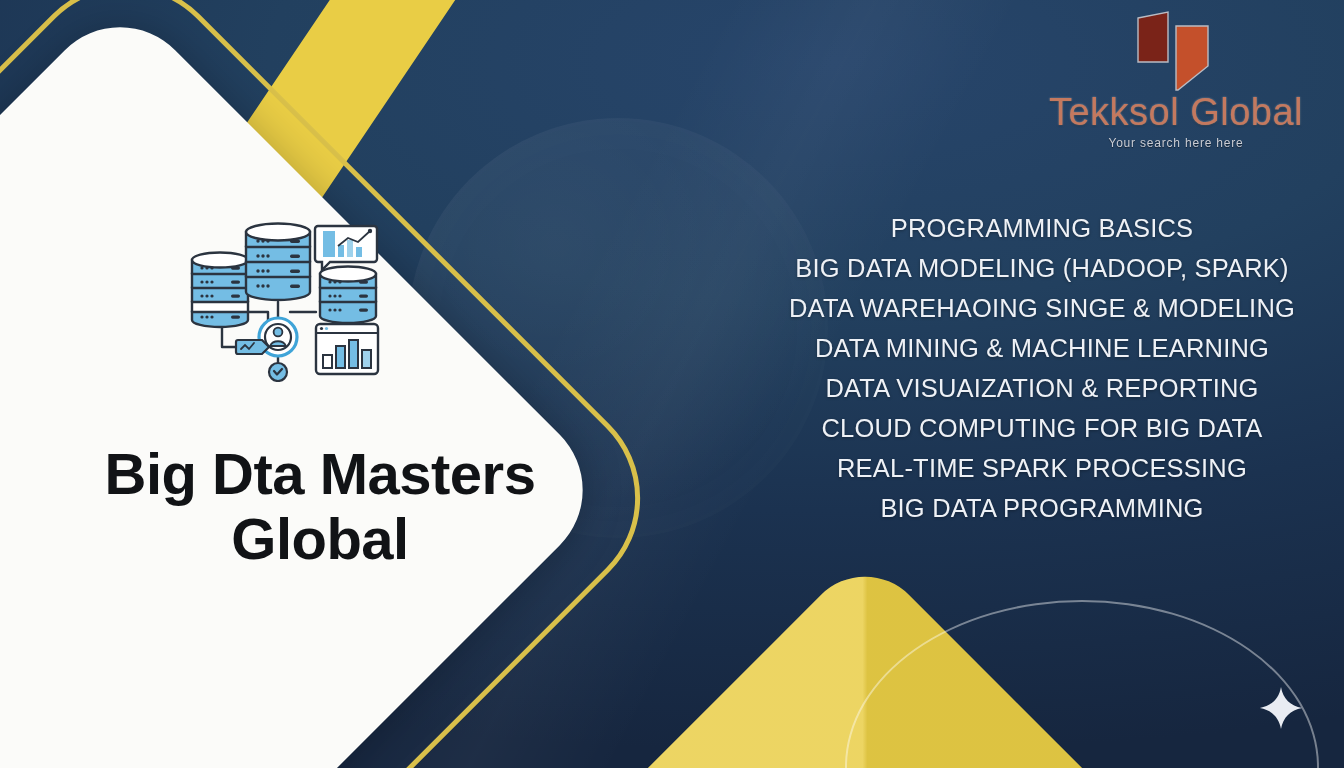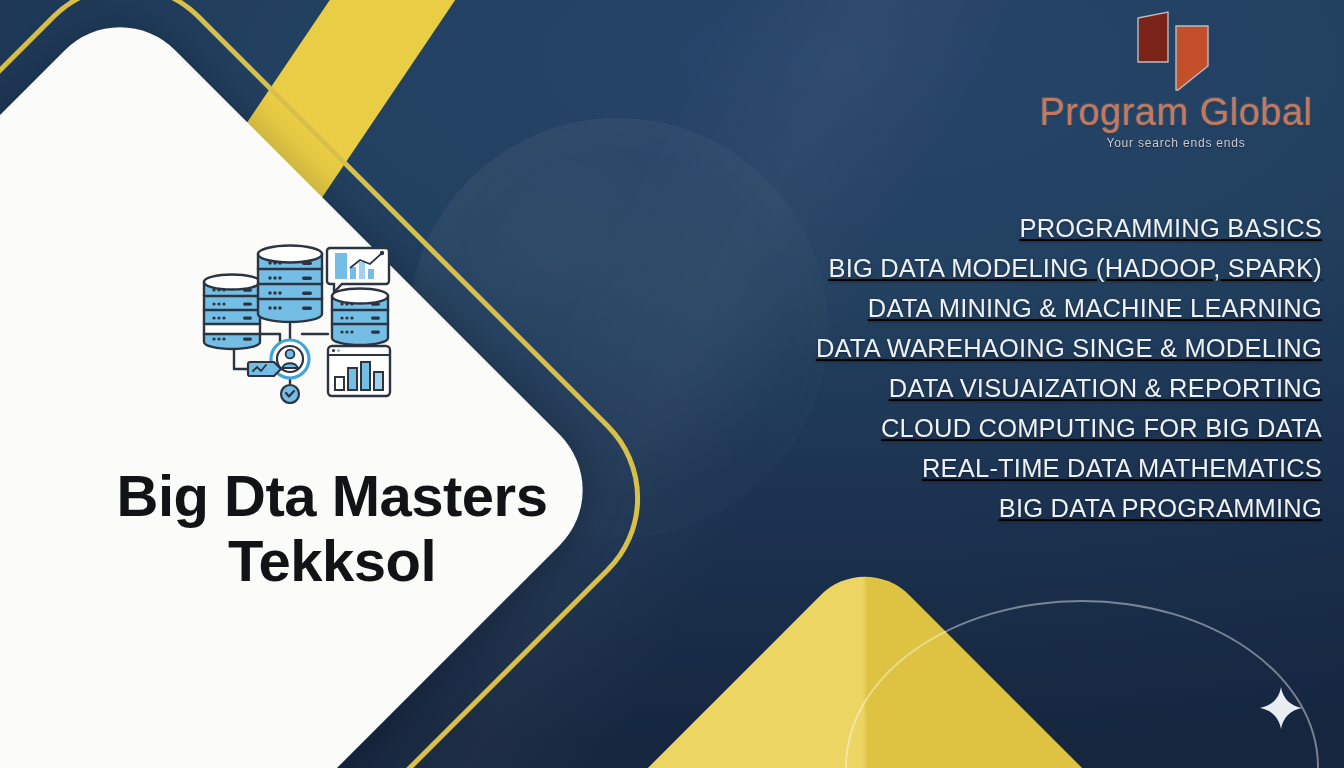--- a/index.html
+++ b/index.html
@@ -80,23 +80,22 @@
     clip-path:inset(0 0 46% 0);
   }
 
   
   #sparkle{
     position:absolute;left:1258px;top:685px;width:46px;height:46px;
   }
 
   
   #card-content{
-    position:absolute;left:0;top:164px;width:660px;height:560px;
+    position:absolute;left:0;top:142px;width:660px;height:560px;
     z-index:6;
-    margin-left:12px;
   }
   #hero-illustration{
     position:absolute;left:168px;top:70px;width:220px;height:170px;
   }
   #headline{
     position:absolute;left:0px;top:300px;width:640px;
     text-align:center;
     color:#111316;
     font-size:58px;
     font-weight:bold;
@@ -121,22 +120,21 @@
   }
   #logo-tagline{
     font-size:12px;color:#c9ccd4;letter-spacing:.8px;
     margin-top:2px;filter:blur(.5px);
     text-shadow:0 1px 1px rgba(0,0,0,.5);
   }
 
   
   #curriculum{
     position:absolute;right:22px;top:208px;width:560px;z-index:8;
-    text-align:right;
-    text-decoration:underline;
+    text-align:center;
   }
   #curriculum .topic{
     display:block;
     color:#eef1f6;
     font-size:25.5px;
     line-height:40px;
     letter-spacing:.2px;
     white-space:nowrap;
     text-shadow:0 1px 3px rgba(0,0,0,.35);
   }
@@ -289,37 +287,37 @@
         <circle cx="158.5" cy="116.5" r="1.6" fill="#74bde4"></circle>
         <rect x="155" y="143" width="9" height="13" fill="#ffffff" stroke="#2b3440" stroke-width="2"></rect>
         <rect x="168" y="134" width="9" height="22" fill="#74bde4" stroke="#2b3440" stroke-width="2"></rect>
         <rect x="181" y="128" width="9" height="28" fill="#74bde4" stroke="#2b3440" stroke-width="2"></rect>
         <rect x="194" y="138" width="9" height="18" fill="#9fd2ec" stroke="#2b3440" stroke-width="2"></rect>
       </g>
     </svg>
 
     <div id="headline">
       <span class="line">Big Dta Masters</span>
-      <span class="line">Tekksol</span>
+      <span class="line">Global</span>
     </div>
   </div>
 
   <div id="logo">
     <svg id="logo-mark" viewBox="0 0 120 85">
       <path d="M22 8 L52 2 L52 52 L22 52 Z" fill="#7a2318" stroke="#b9bcc4" stroke-width="1.4"></path>
       <path d="M60 16 L92 16 L92 56 L62 80 L60 80 Z" fill="#c4502b" stroke="#b9bcc4" stroke-width="1.4"></path>
     </svg>
-    <div id="logo-wordmark">Program Global</div>
-    <div id="logo-tagline">Your search ends ends</div>
+    <div id="logo-wordmark">Tekksol Global</div>
+    <div id="logo-tagline">Your search here here</div>
   </div>
 
   <div id="curriculum">
     <span class="topic">PROGRAMMING BASICS</span>
     <span class="topic">BIG DATA MODELING (HADOOP, SPARK)</span>
+    <span class="topic">DATA WAREHAOING SINGE &amp; MODELING</span>
     <span class="topic">DATA MINING &amp; MACHINE LEARNING</span>
-    <span class="topic">DATA WAREHAOING SINGE &amp; MODELING</span>
     <span class="topic">DATA VISUAIZATION &amp; REPORTING</span>
     <span class="topic">CLOUD COMPUTING FOR BIG DATA</span>
-    <span class="topic">REAL-TIME DATA MATHEMATICS</span>
+    <span class="topic">REAL-TIME SPARK PROCESSING</span>
     <span class="topic">BIG DATA PROGRAMMING</span>
   </div>
 
 </div>
 
 </body></html>

